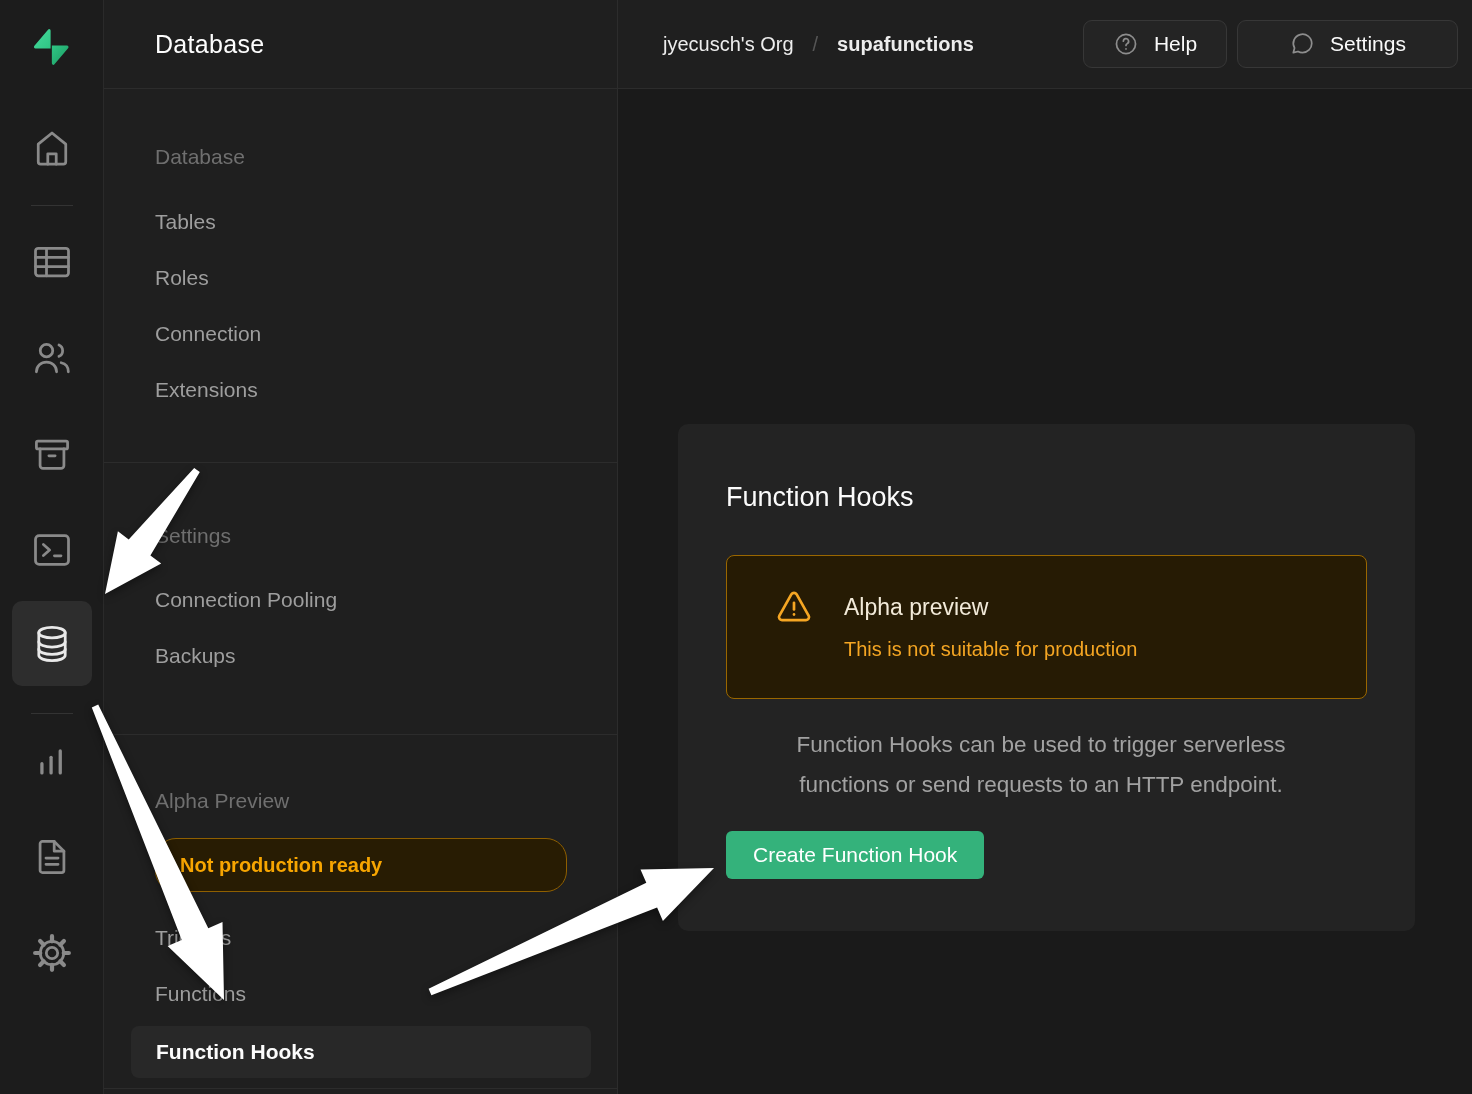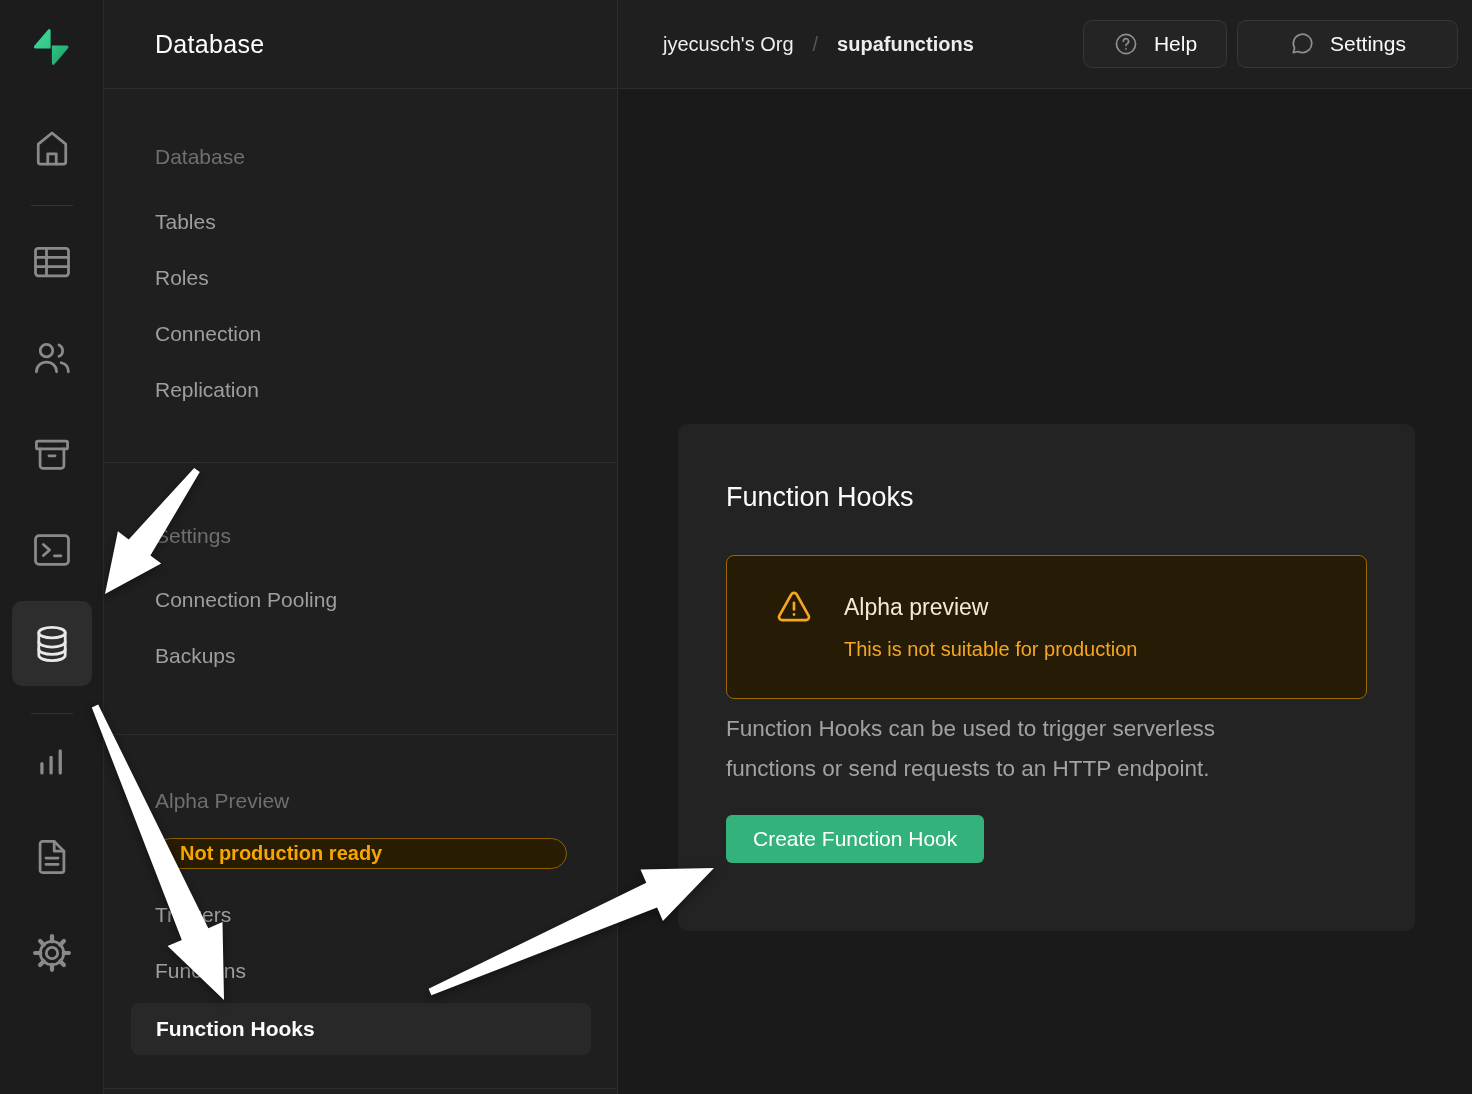--- a/index.html
+++ b/index.html
@@ -26,41 +26,41 @@
   .s3 { height:355px; border-top:1px solid #2c2c2c; border-bottom:1px solid #2c2c2c; }
   .section-label { margin-left:51px; height:30px; display:flex; align-items:center; font-size:21px; color:#6f6f6f; }
   .s1 .section-label { margin-top:53px; }
   .s2 .section-label { margin-top:58px; }
   .s3 .section-label { margin-top:51px; }
   .menu-list.m1 { margin-top:22px;text-align:right; }
   .menu-list.m2 { margin-top:21px; }
   .menu-list.m3 { margin-top:18px; }
   .menu-item { height:56px; display:flex; align-items:center; padding-left:51px; font-size:21px; color:#9e9e9e; cursor:pointer; }
   .menu-item-active { margin:4px 26px 0 27px; height:52px; background:#282828; border-radius:8px; display:flex; align-items:center; padding-left:25px; font-size:21px; font-weight:700; color:#fcfcfc; cursor:pointer; }
-  .alpha-badge { margin:22px 0 0 51px; width:412px; height:31px; border:1px solid #8f5f00; border-radius:21px; background:#281c03; display:flex; align-items:center; padding-left:24px; font-size:20px; font-weight:700; color:#f7a501; }
+  .alpha-badge { margin:22px 0 0 51px; width:412px; height:54px; border:1px solid #8f5f00; border-radius:21px; background:#281c03; display:flex; align-items:center; padding-left:24px; font-size:20px; font-weight:700; color:#f7a501; }
 
   
   .main-header { position:absolute; left:618px; right:0; top:0; height:89px; background:#1f1f1f; border-bottom:1px solid #2c2c2c; display:flex; align-items:center; padding:0 14px 0 45px; z-index:1; }
   .crumbs { display:flex; align-items:center; gap:19px; }
   .crumb { font-size:20px; color:#ededed; cursor:pointer; }
   .crumb-sep { font-size:20px; color:#565656; }
   .crumb-project { font-weight:600; }
   .header-actions { margin-left:auto; display:flex; gap:10px; }
   .top-btn { height:48px; border-radius:9px; background:#242424; border:1px solid #373737; display:inline-flex; align-items:center; justify-content:center; gap:15px; color:#fafafa; font-size:21px; cursor:pointer; }
   .top-btn svg { width:26px; height:26px; stroke:#8d8d8d; fill:none; stroke-width:1.6; stroke-linecap:round; stroke-linejoin:round; }
   .btn-help { width:144px; }
   .btn-feedback { width:221px; }
 
   .card { position:absolute; left:678px; top:424px; width:737px; height:507px; background:#232323; border-radius:10px; padding:57px 48px 0; z-index:1; }
   .card-title { font-size:27px; font-weight:400; color:#fbfbfb; line-height:32px; }
   .alert { margin-top:42px; height:144px; border:1px solid #9a6700; background:#261b04; border-radius:8px; display:flex; align-items:flex-start; padding:32px 0 0 48px; gap:31px; }
   .alert svg { width:38px; height:38px; stroke:#f5a623; fill:none; stroke-width:1.7; stroke-linecap:round; stroke-linejoin:round; flex:0 0 auto; }
   .alert-title { font-size:23px; font-weight:500; color:#f2ead9; line-height:38px; }
   .alert-subtitle { margin-top:8px; font-size:20px; color:#f5a623; line-height:30px;text-align:center; }
-  .card-desc { margin-top:10px; width:630px; font-size:22.5px; line-height:40px; color:#a2a2a2; }
+  .card-desc { margin-top:26px; width:630px; font-size:22.5px; line-height:40px; color:#a2a2a2;text-align:center; }
   .cta-btn { margin-top:26px; height:48px; border:none; border-radius:6px; background:#34b27b; color:#fff; font-size:21px; font-weight:500; font-family:inherit; padding:0 27px; display:inline-flex; align-items:center; cursor:pointer; }
 
   
   .arrows { position:absolute; left:0; top:0; width:1472px; height:1094px; z-index:60; pointer-events:none; }
   .arrows polygon { fill:#fff; filter:drop-shadow(0 3px 4px rgba(0,0,0,.4)); }
 </style>
 </head>
 <body>
 
 <div id="screen">
@@ -167,21 +167,21 @@
     <div class="sidebar-header">
       <div class="sidebar-title">Database</div>
     </div>
 
     <div class="side-section s1">
       <div class="section-label">Database</div>
       <div class="menu-list m1">
         <div class="menu-item">Tables</div>
         <div class="menu-item">Roles</div>
         <div class="menu-item">Connection</div>
-        <div class="menu-item">Replication</div>
+        <div class="menu-item">Extensions</div>
       </div>
     </div>
 
     <div class="side-section s2">
       <div class="section-label">Settings</div>
       <div class="menu-list m2">
         <div class="menu-item">Connection Pooling</div>
         <div class="menu-item">Backups</div>
       </div>
     </div>

